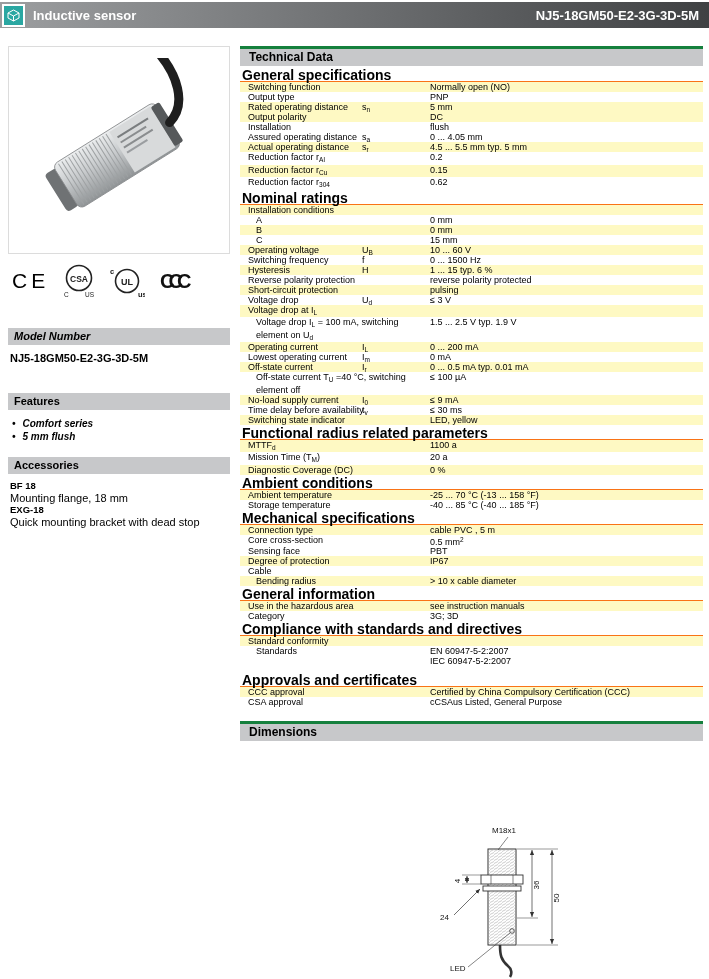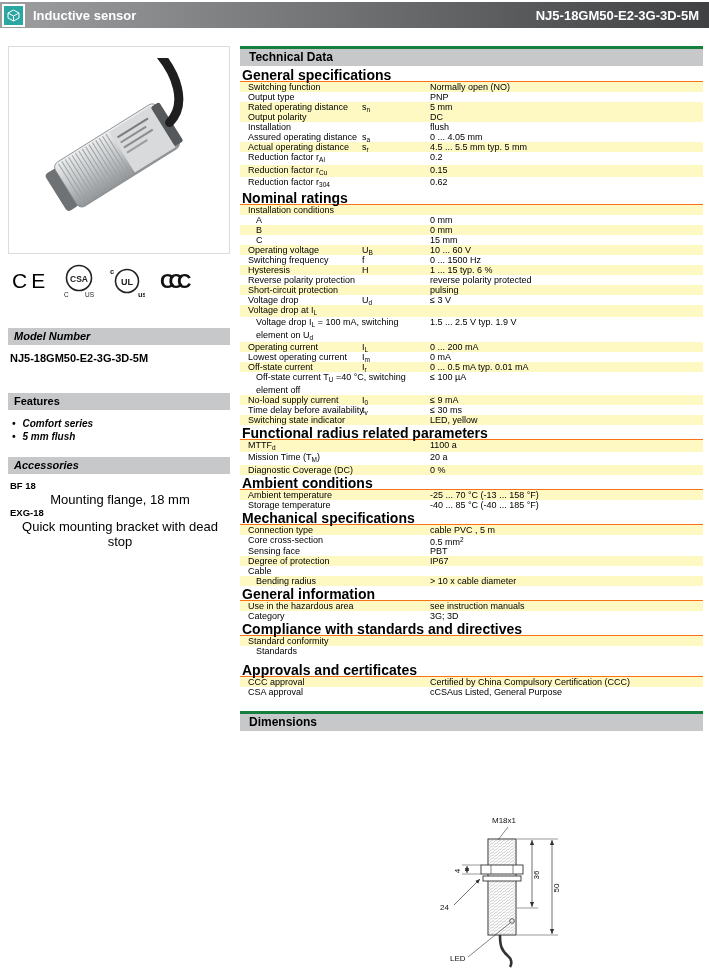--- a/index.html
+++ b/index.html
@@ -23,28 +23,28 @@
   main{flex:1;min-width:0;}
 
   
   .photo-box{height:208px;border:1px solid #dcdcdc;background:#fff;
     display:flex;align-items:center;justify-content:center;}
   .certs{display:flex;align-items:center;gap:13px;height:46px;margin:4px 0 0 4px;}
   .ce{font-size:21px;letter-spacing:4px;color:#000000;}
   .side-hdr{background:#c7c8ca;font-weight:bold;font-size:11px;padding:2px 6px;line-height:13px;}
   .hdr-model{margin-top:24px;font-style:italic;}
   .hdr-features{margin-top:29px;}
-  .hdr-acc{margin-top:14px;font-style:italic;}
+  .hdr-acc{margin-top:14px;}
   .model-no{font-size:11px;font-weight:bold;margin:7px 2px 0 2px;}
   .features-list{list-style:none;margin:7px 0 0 4px;}
   .features-list li{font-size:10px;font-weight:bold;line-height:13px;font-style:italic;}
   .features-list li::before{content:"•";margin-right:7px;}
   .acc-list{margin:6px 0 0 2px;}
   .acc-name{font-size:9.5px;font-weight:bold;margin-top:0;}
-  .acc-desc{font-size:13px;margin-top:1px;text-align:center;}
+  .acc-desc{font-size:11px;margin-top:1px;}
 
   
   .main-hdr{background:#c7c8ca;font-weight:bold;font-size:12px;padding:2px 9px;
     line-height:13px;border-top:3px solid #15803d;}
   .hdr-dims{margin-top:14px;}
 
   
   .techtable{margin-top:3px;}
   .tsec{font-weight:bold;font-size:14px;line-height:11px;border-bottom:1px solid #f97316;
     padding:1px 0 0 2px;margin-top:2px;}
@@ -338,20 +338,22 @@
           <div class="tlc ind1"><span>Category</span></div>
           <div class="tval">3G; 3D</div>
         </div>
         <div class="tsec">Compliance with standards and directives</div>
         <div class="trow shade">
           <div class="tlc ind1"><span>Standard conformity</span></div>
           <div class="tval"></div>
         </div>
         <div class="trow">
           <div class="tlc ind2"><span>Standards</span></div>
+          <div class="tval">EN 60947-5-2:2007
+IEC 60947-5-2:2007</div>
         </div>
         <div class="tgap"></div>
         <div class="tsec">Approvals and certificates</div>
         <div class="trow shade">
           <div class="tlc ind1"><span>CCC approval</span></div>
           <div class="tval">Certified by China Compulsory Certification (CCC)</div>
         </div>
         <div class="trow">
           <div class="tlc ind1"><span>CSA approval</span></div>
           <div class="tval">cCSAus Listed, General Purpose</div>

